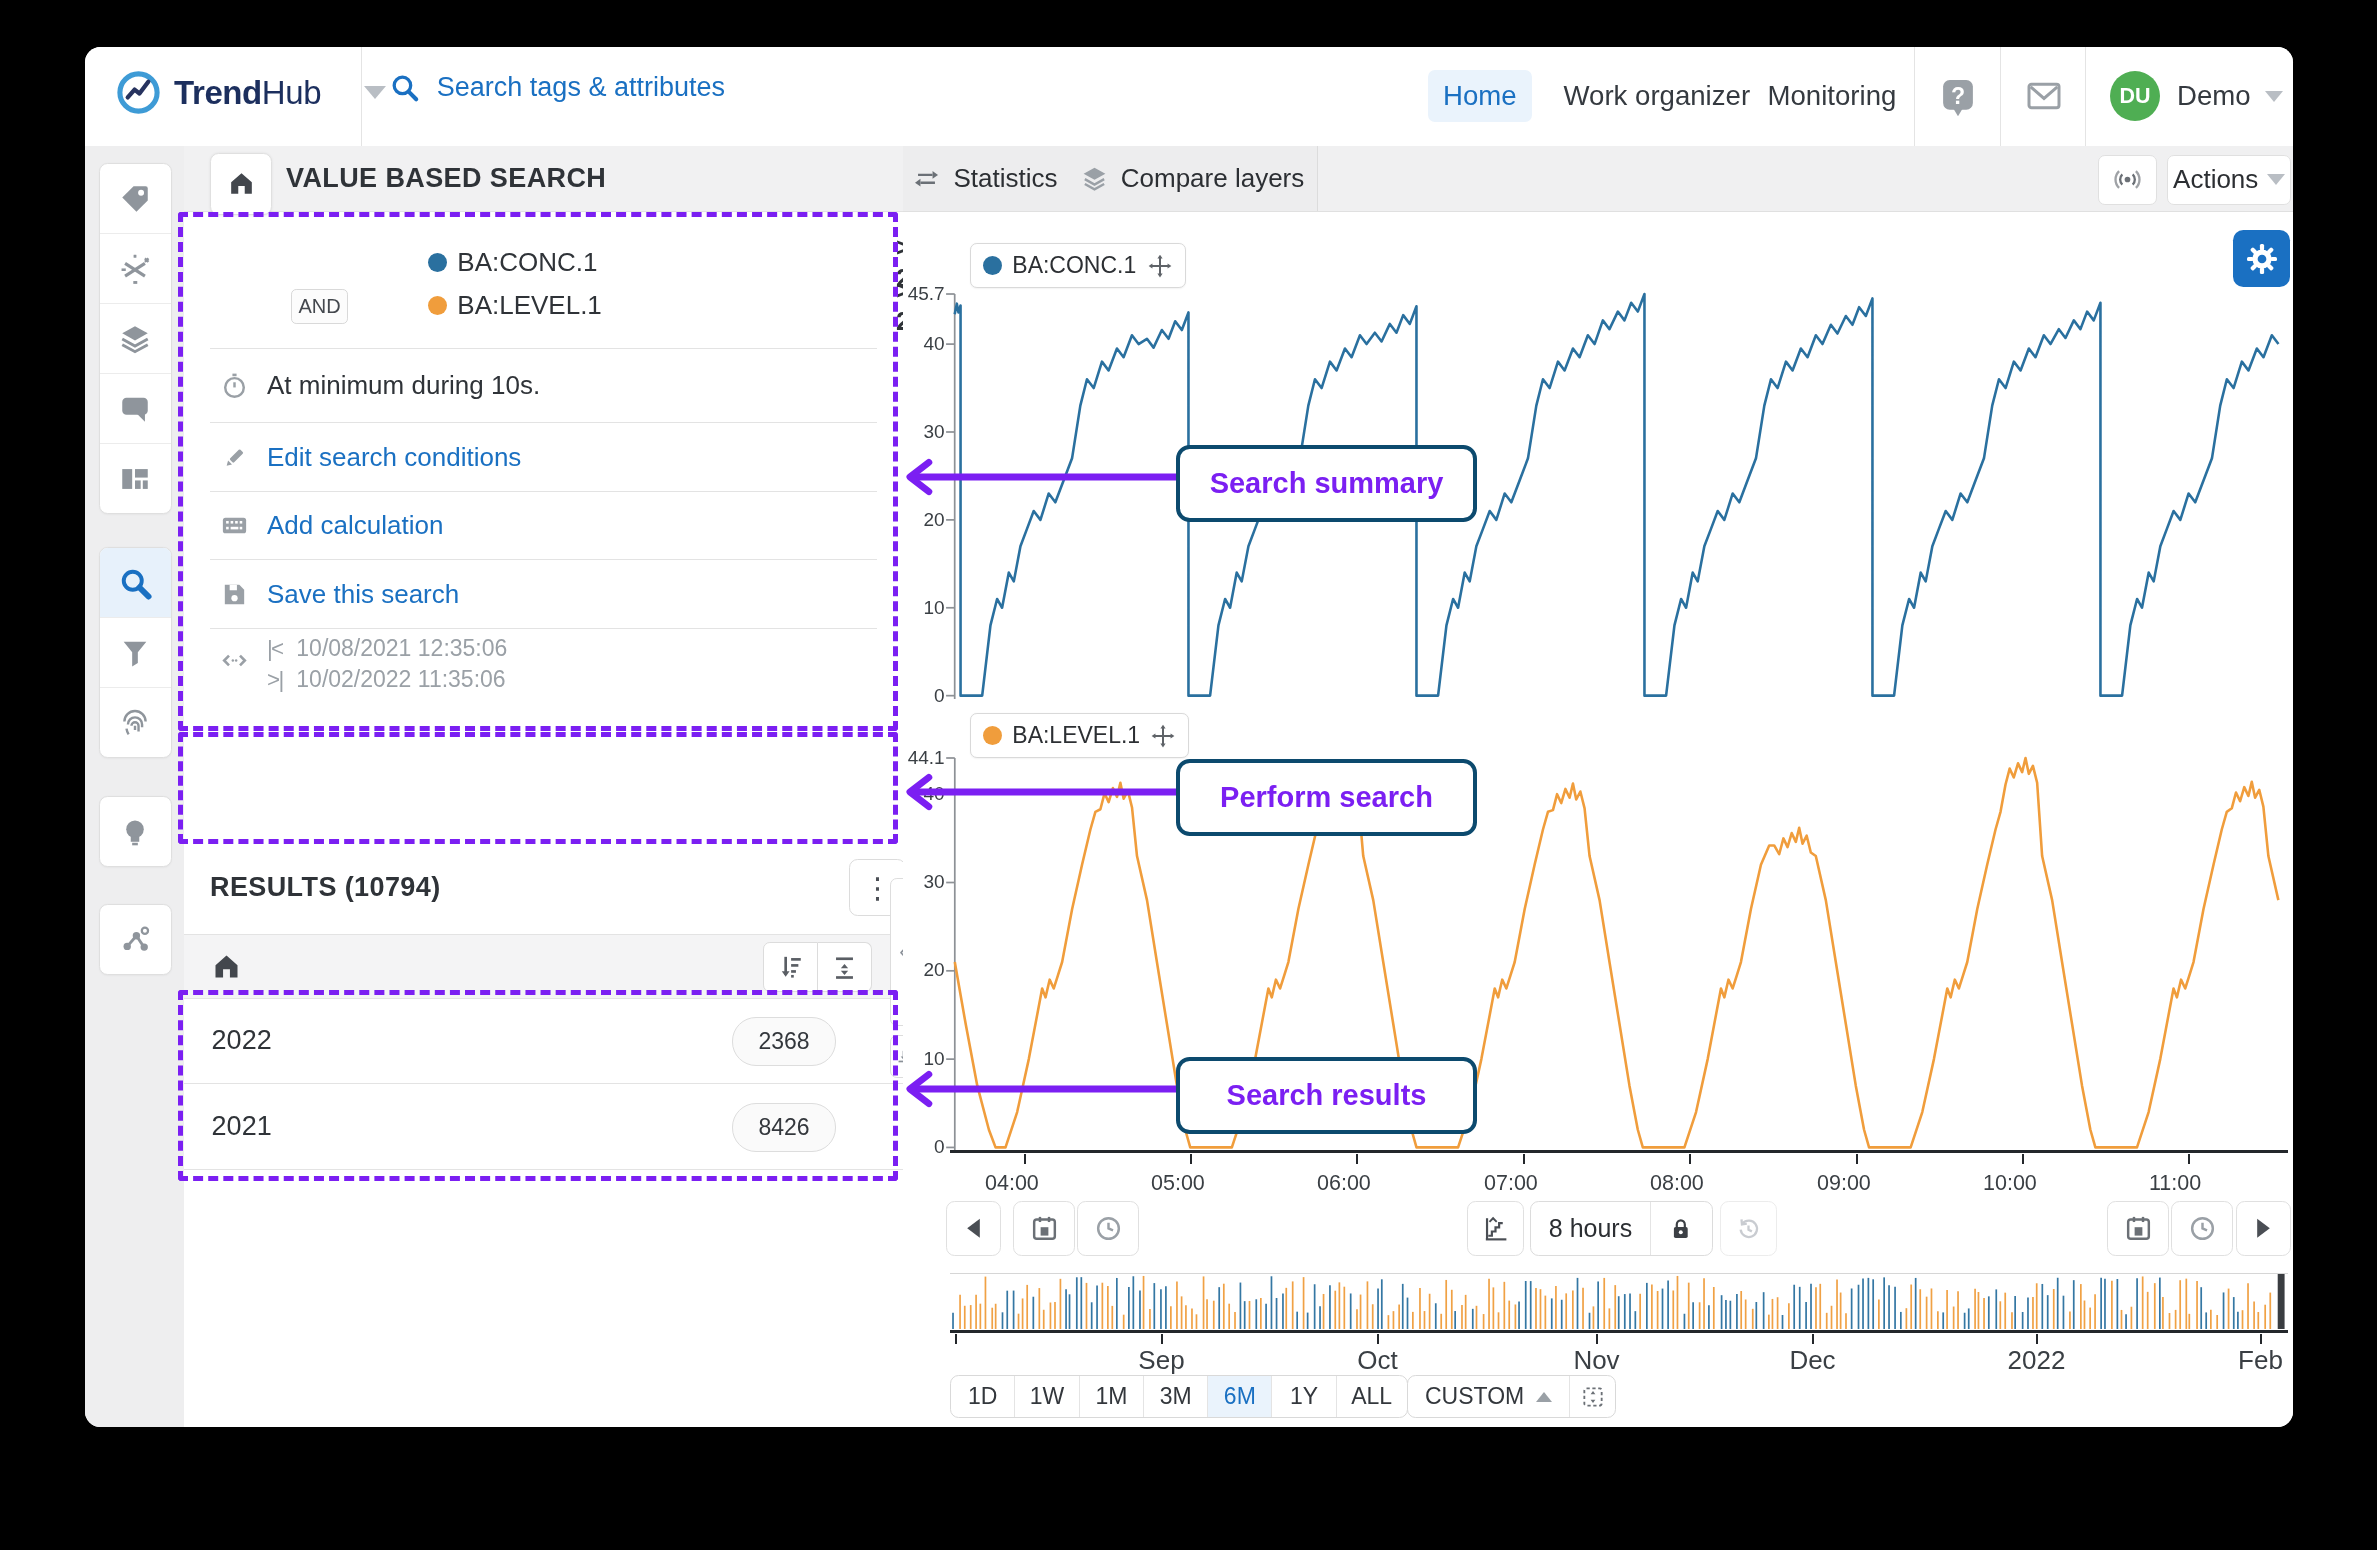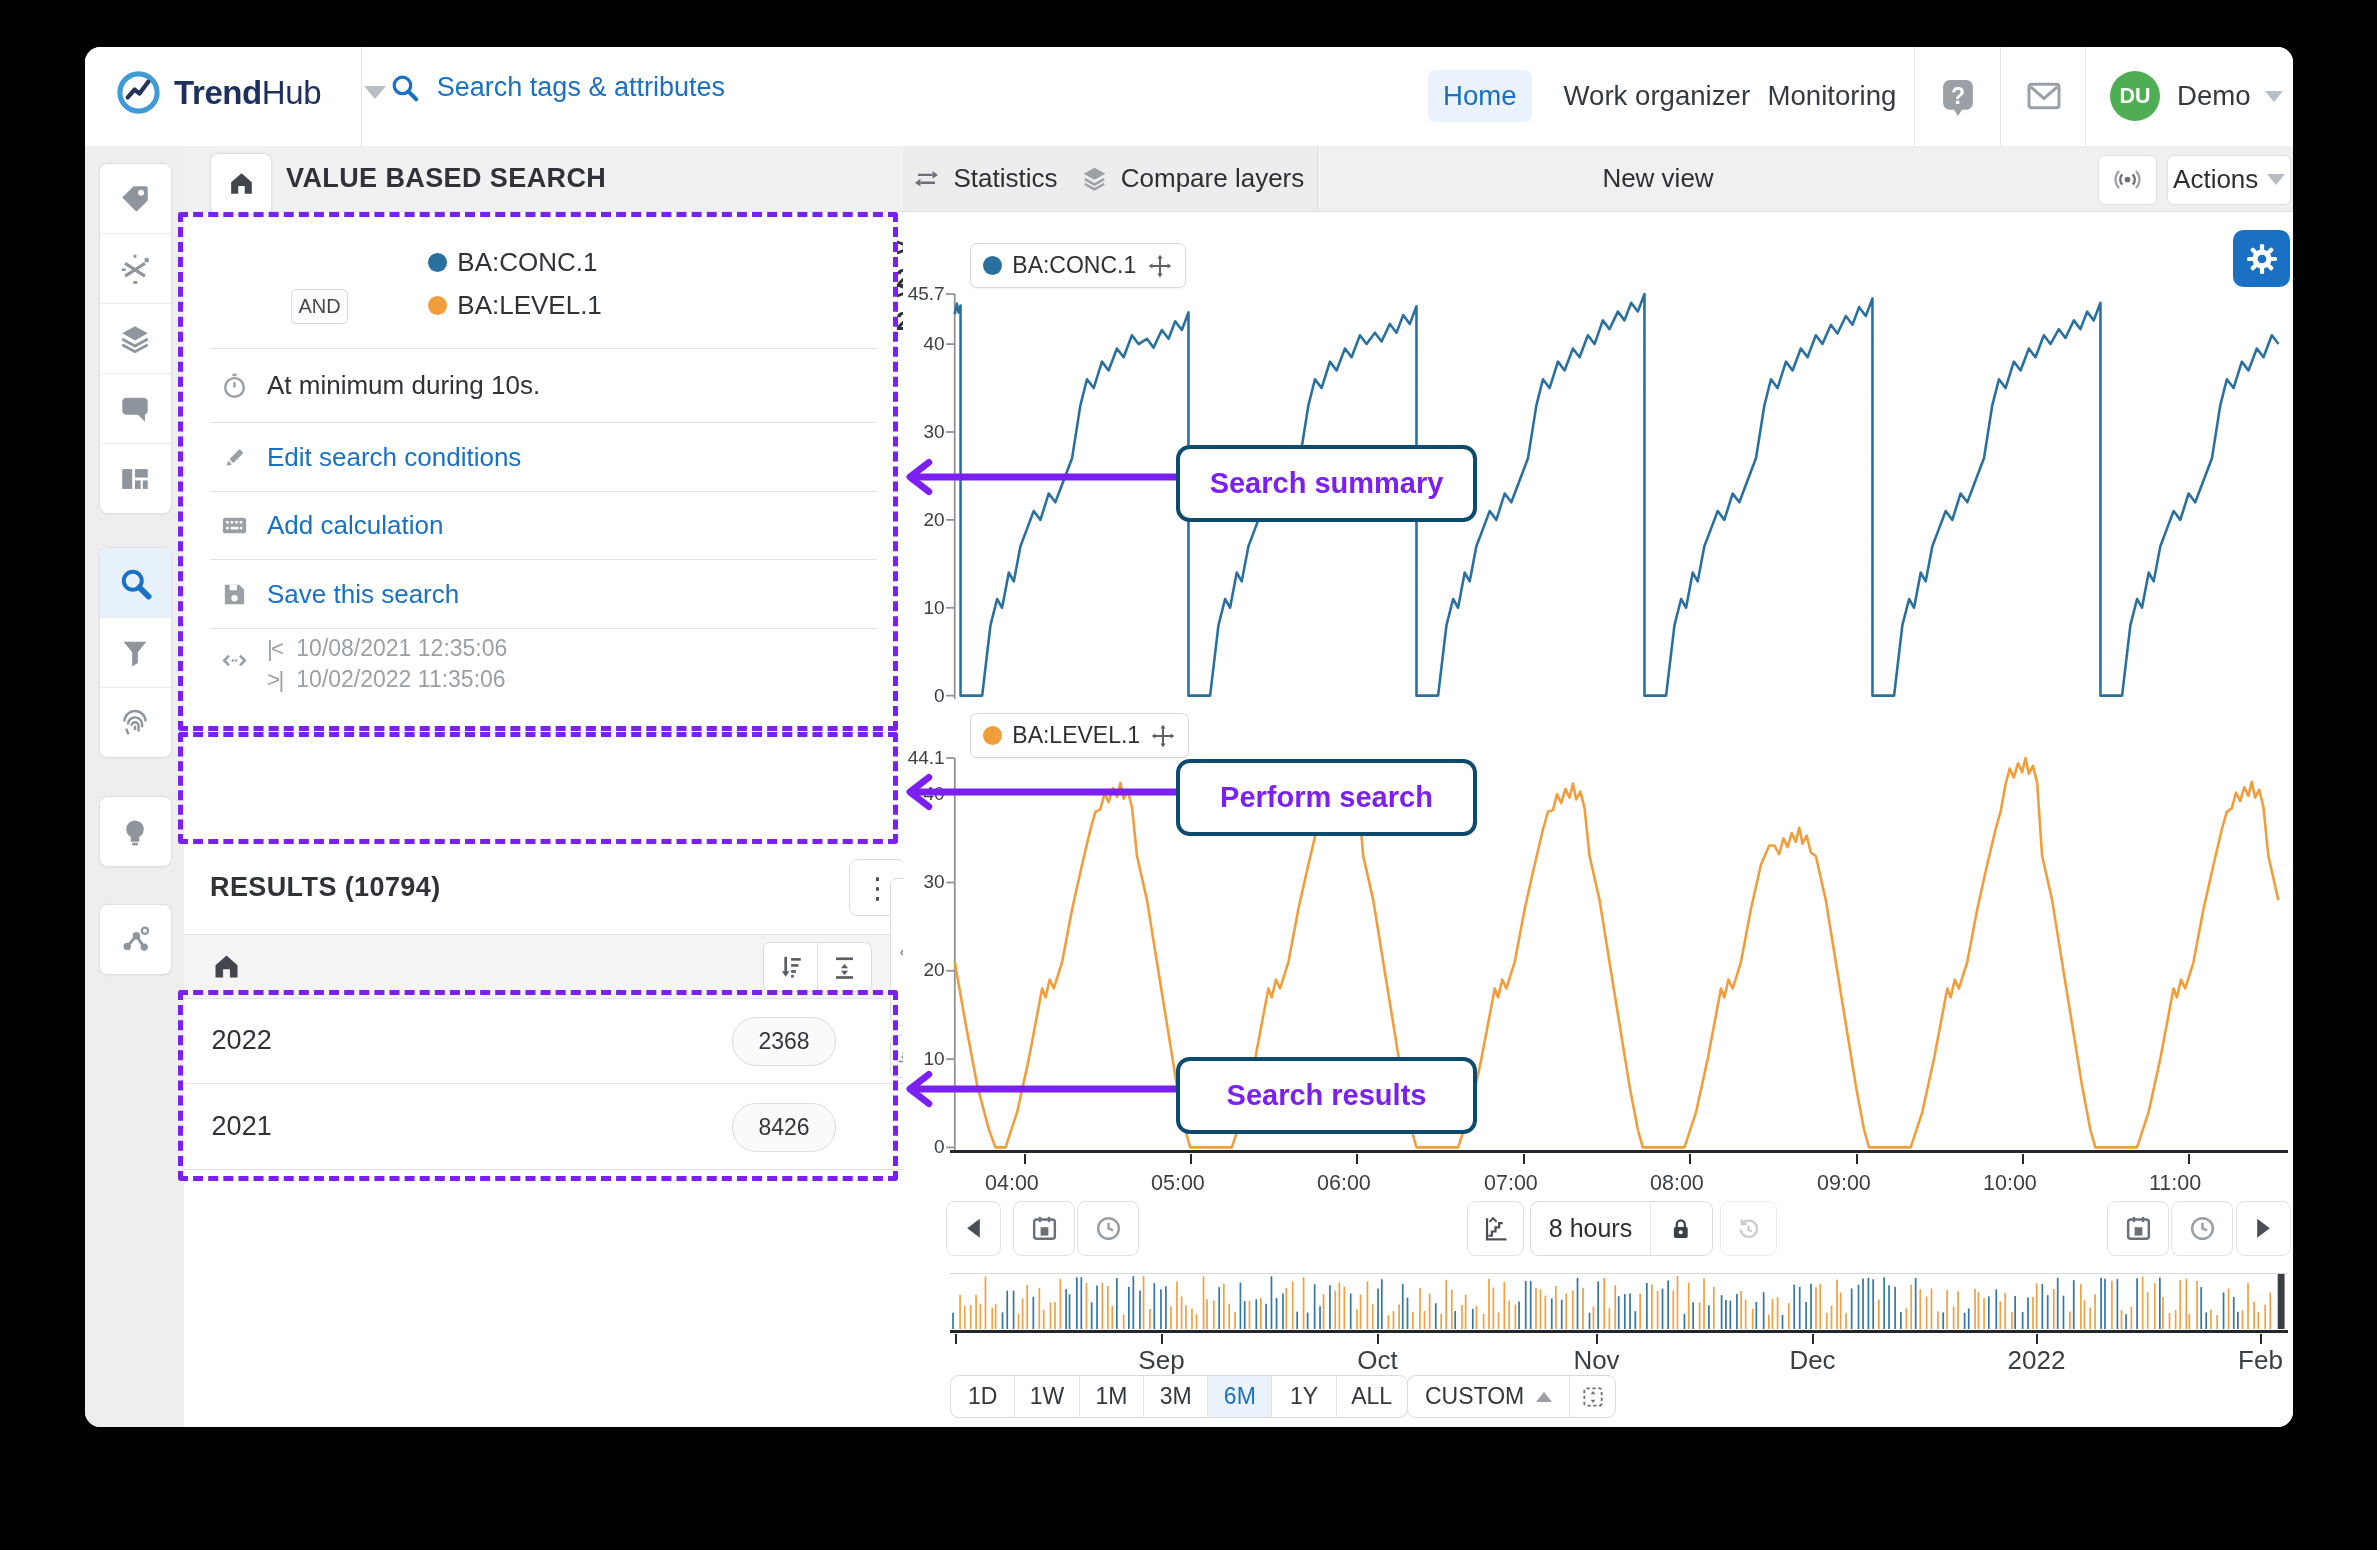--- a/index.html
+++ b/index.html
@@ -386,21 +386,20 @@
         <span>Statistics</span>
       </div>
       <div class="seg" style="left:164px;width:250px">
         <svg width="29" height="29" viewBox="0 0 24 24">
             <path d="M12 3 L21 8 12 13 3 8 Z" fill="#9aa0a6"></path>
             <path d="M4 12.5 L12 17 20 12.5" fill="none" stroke="#9aa0a6" stroke-width="2"></path>
             <path d="M4 16.5 L12 21 20 16.5" fill="none" stroke="#9aa0a6" stroke-width="2"></path>
           </svg>
         <span>Compare layers</span>
       </div>
-      <div class="view-title">New view</div>
       <div class="tb-card" style="left:1195px;width:57px">
         <svg width="31" height="31" viewBox="0 0 24 24">
             <circle cx="12" cy="12" r="2.2" fill="#6b7076"></circle>
             <path d="M8 8 a5.6 5.6 0 0 0 0 8 M16 8 a5.6 5.6 0 0 1 0 8" fill="none" stroke="#6b7076" stroke-width="1.8"></path>
             <path d="M5.5 5.5 a9 9 0 0 0 0 13 M18.5 5.5 a9 9 0 0 1 0 13" fill="none" stroke="#6b7076" stroke-width="1.8" opacity=".65"></path>
           </svg>
       </div>
       <div class="tb-card" style="left:1264px;width:122px">
         <span>Actions</span>
         <span class="chev-sm"></span>

